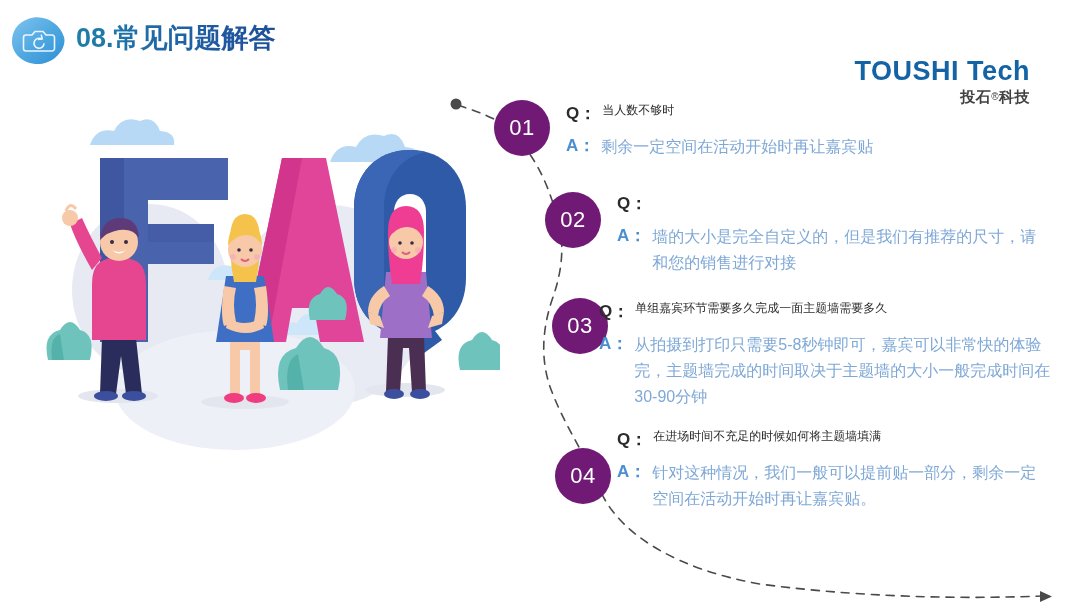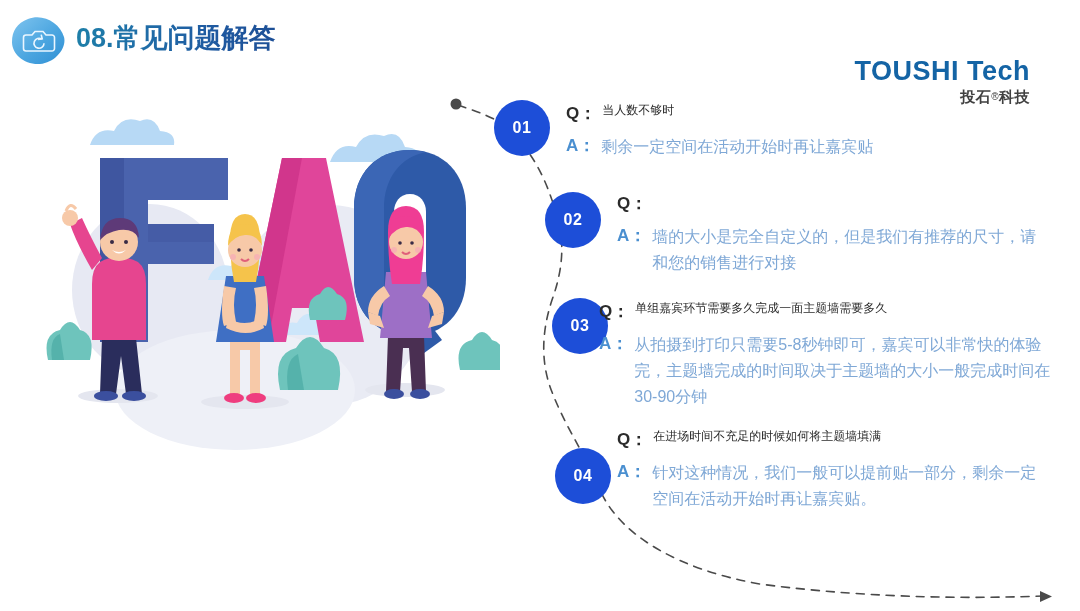--- a/index.html
+++ b/index.html
@@ -51,23 +51,23 @@
   #illustration { position: absolute; left: 30px; top: 90px; width: 470px; height: 430px; }
   #illustration svg { display: block; }
 
   
   #faq-path { position: absolute; left: 0; top: 0; width: 1080px; height: 611px; pointer-events: none; }
 
   
   .faq-num {
     position: absolute;
     width: 56px; height: 56px; border-radius: 50%;
-    background: #1d4ed8;
+    background: #701a75;
     color: #ffffff;
-    font-size: 16px; font-weight: bold;
+    font-size: 22px; font-weight: normal;
     display: flex; align-items: center; justify-content: center;
     letter-spacing: 0.5px;
   }
   .faq-text { position: absolute; }
   .qa-row { display: flex; align-items: flex-start; }
   .qa-label {
     font-weight: bold; font-size: 17px;
     flex: 0 0 auto; white-space: nowrap;
   }
   .q-label { color: #2b2b2b; margin-right: 6px; }

